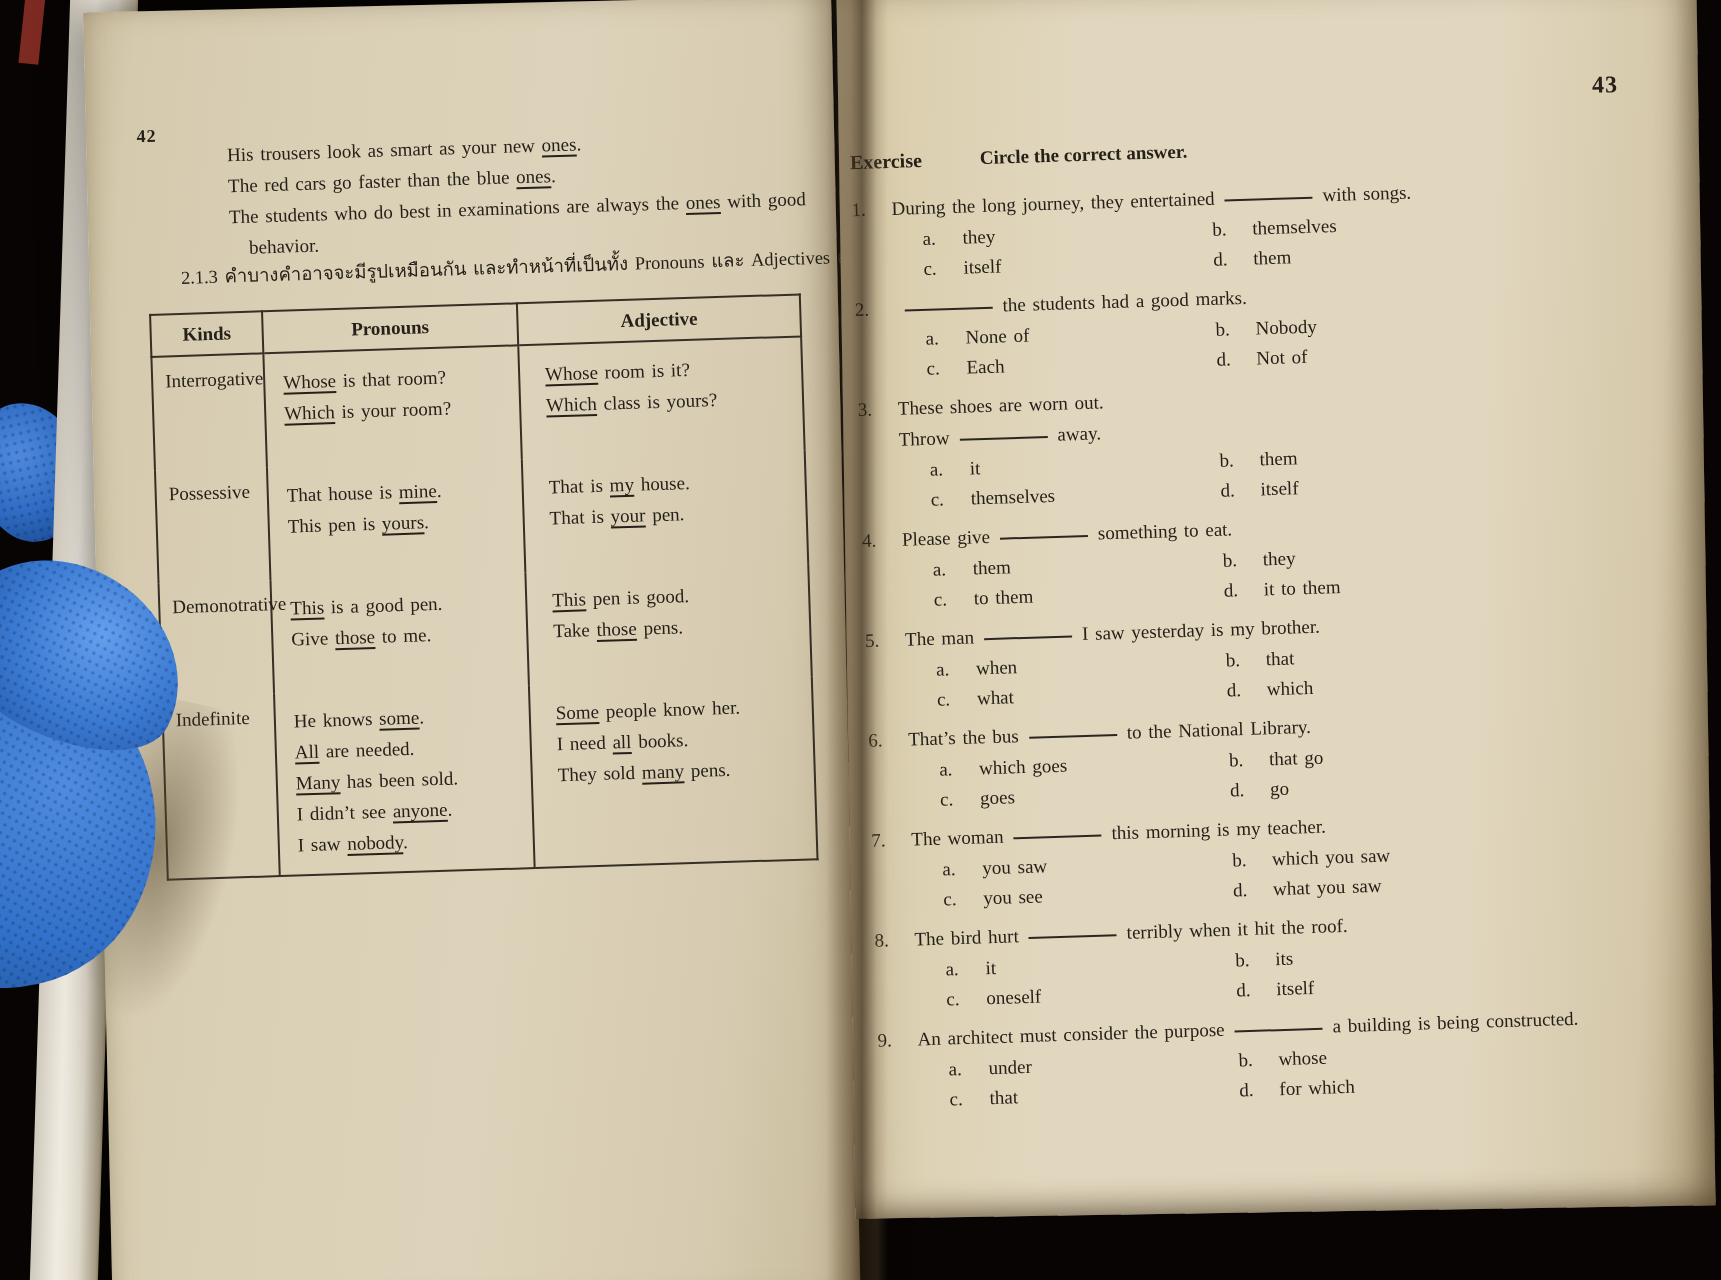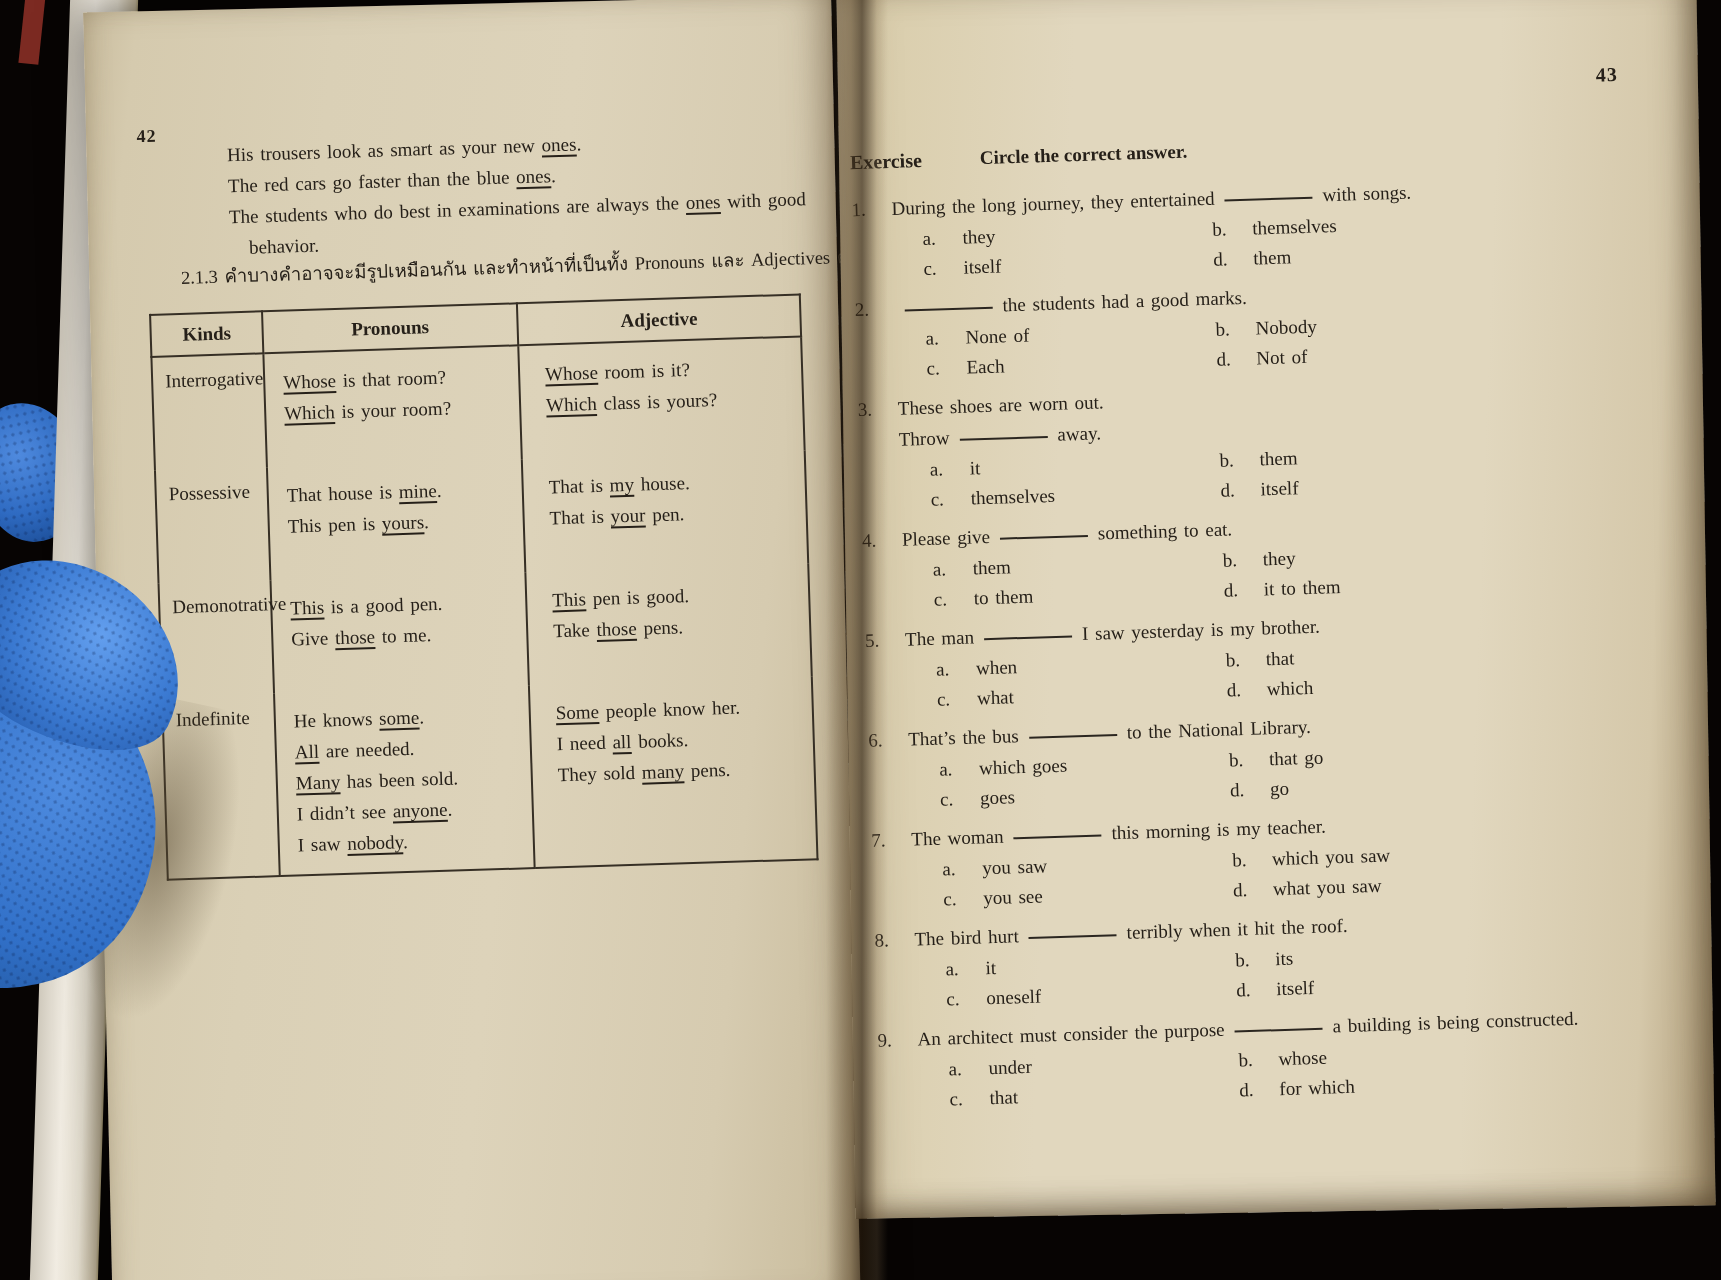--- a/index.html
+++ b/index.html
@@ -57,21 +57,21 @@
   .gram-table td.kind{padding-left:12px;}
   .gram-table td.pron{padding-left:18px;}
   .gram-table td.adj{padding-left:25px;}
   .tl{line-height:31px;white-space:nowrap;word-spacing:2px;}
   .gram-table tr.r1 td,.gram-table tr.r2 td,.gram-table tr.r3 td{height:88px;}
   u{text-decoration-thickness:1.6px;text-underline-offset:4px;}
 
   
   .rp-content{position:absolute;inset:0;transform:rotate(-0.9deg);font-size:19px;
               padding:148px 0 0 18px;box-sizing:border-box;}
-  .rp-pageno{position:absolute;right:72px;top:88px;font-size:20px;font-weight:700;letter-spacing:1px;}
+  .rp-pageno{position:absolute;right:72px;top:96px;font-size:24px;font-weight:700;letter-spacing:1px;}
   .ex-head{display:flex;gap:58px;line-height:30px;margin-bottom:17px;}
   .ex-label{font-weight:700;font-size:20px;}
   .ex-instr{font-weight:700;}
   .q{margin-bottom:7px;}
   .stem{position:relative;padding-left:40px;line-height:31px;white-space:nowrap;word-spacing:2px;}
   .stem.cont{line-height:31px;}
   .qnum{position:absolute;left:0;}
   .bl{display:inline-block;width:88px;height:2px;background:#2b2620;margin:0 10px;vertical-align:3px;}
   .opts{margin:1px 0 8px 70px;}
   .orow{display:flex;line-height:30px;}

